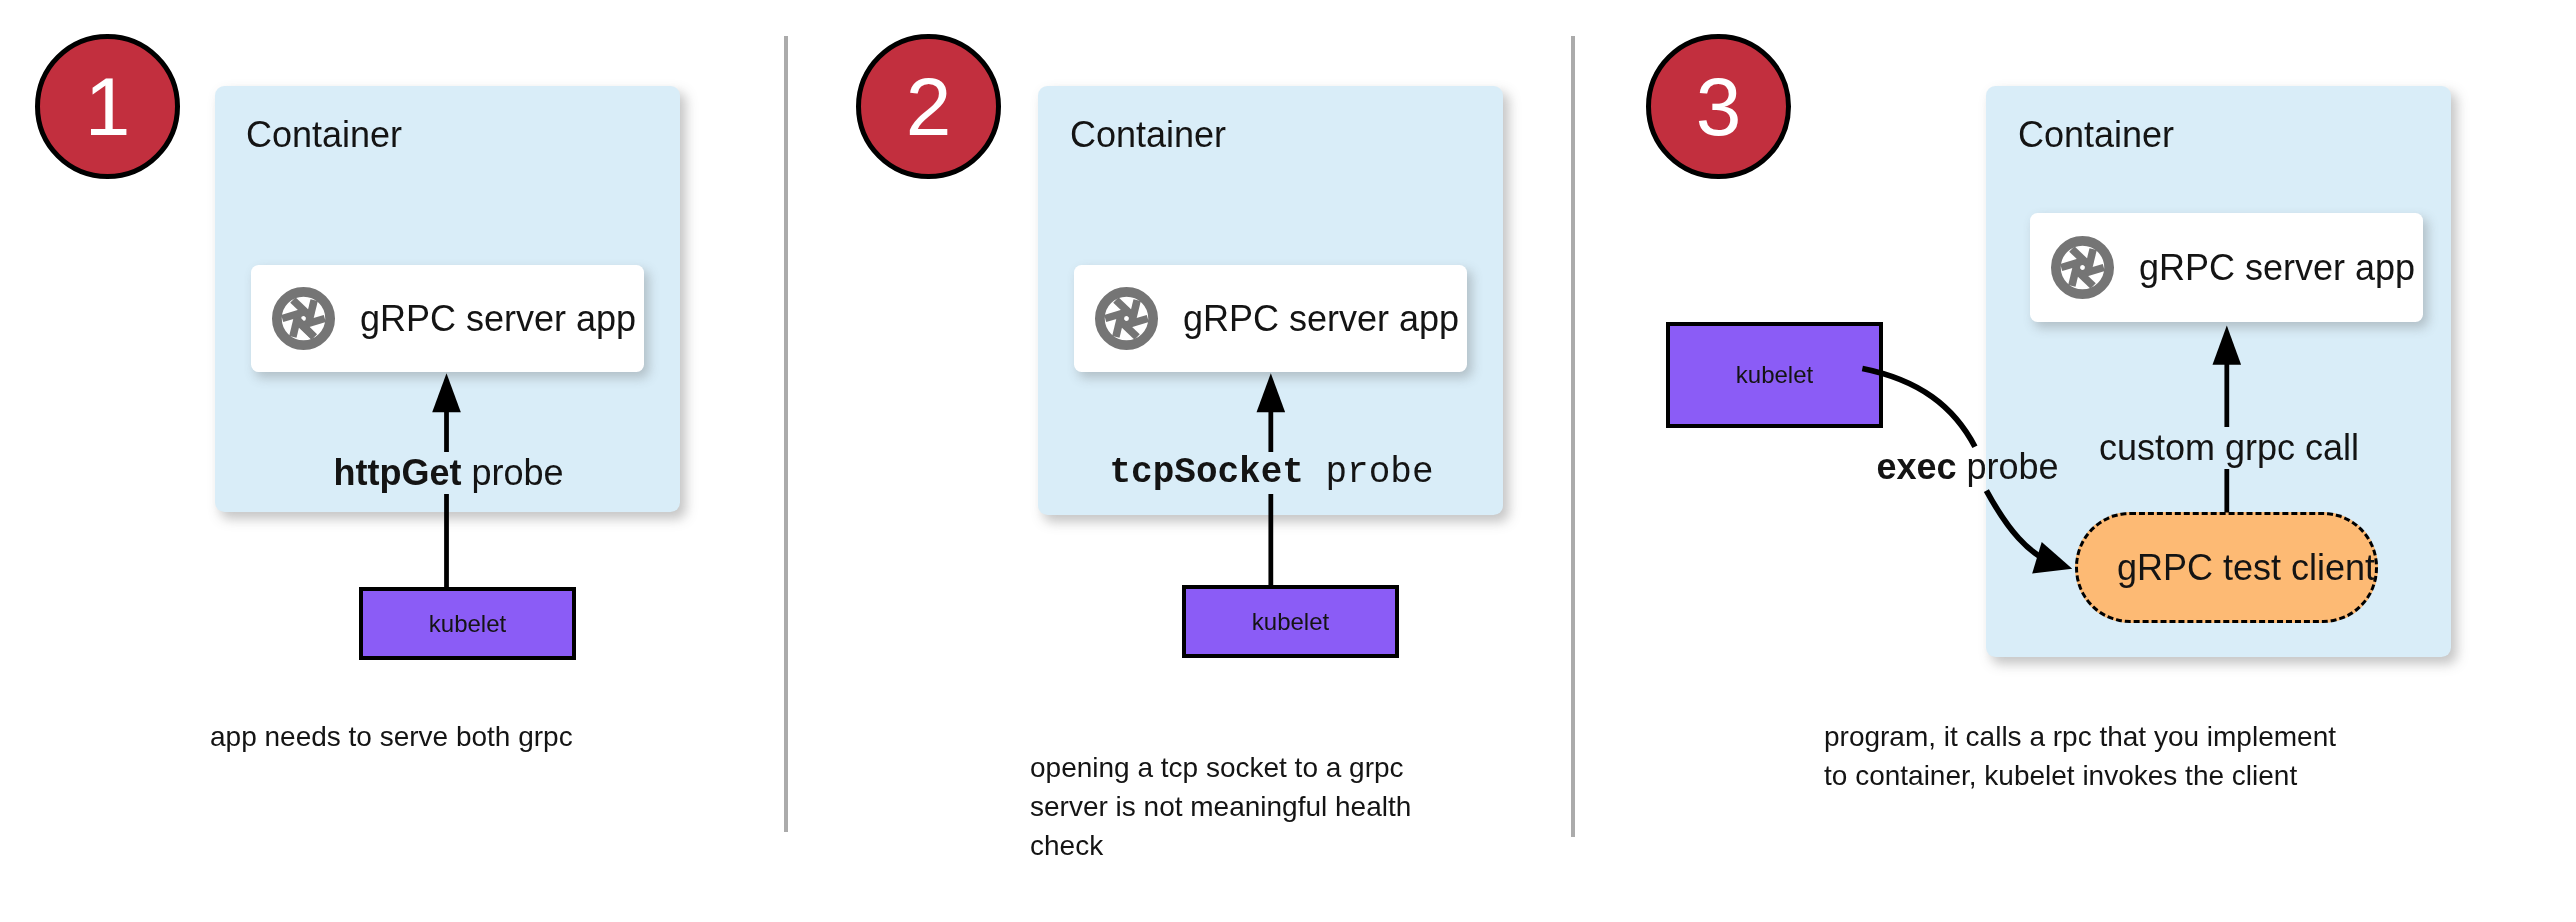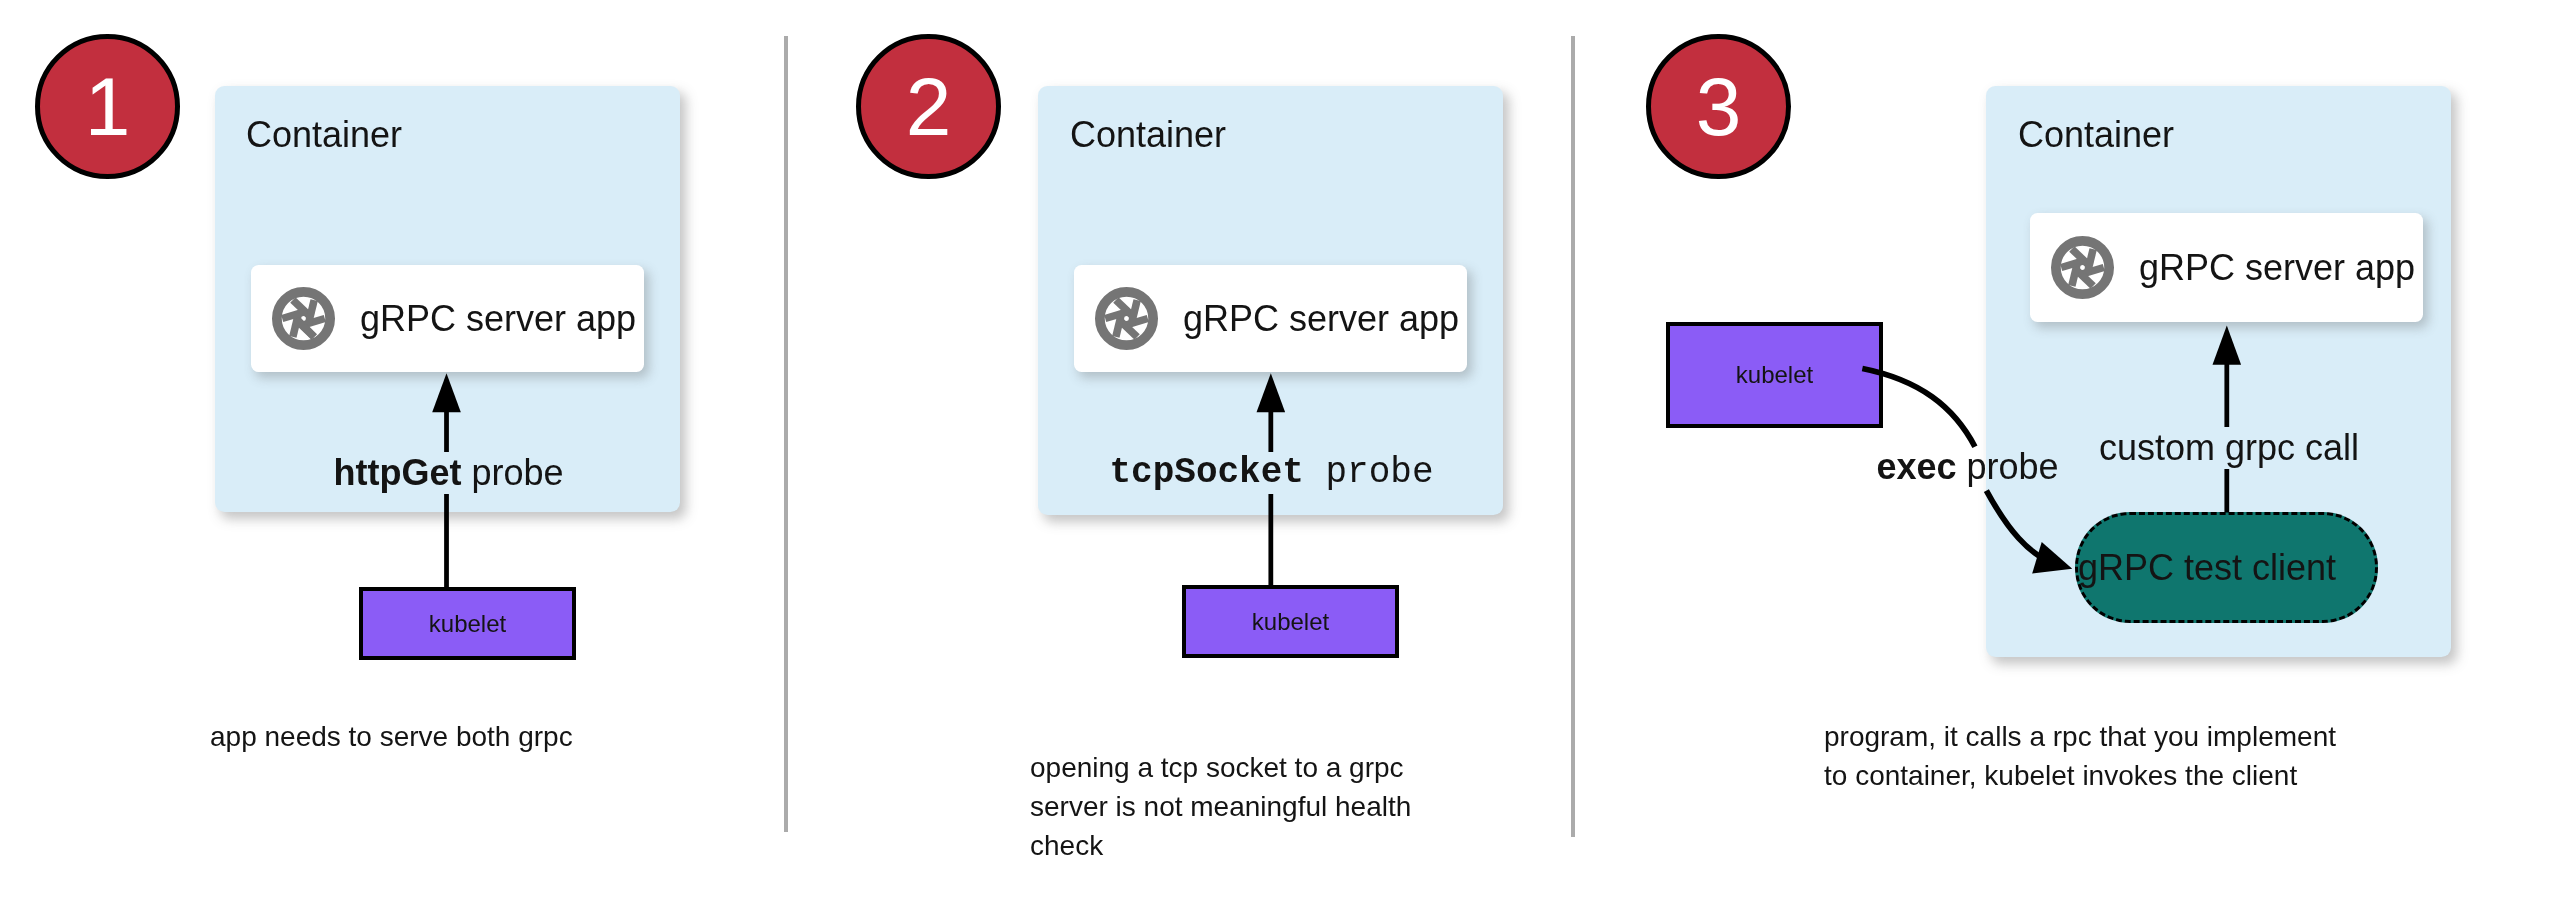--- a/index.html
+++ b/index.html
@@ -31,22 +31,22 @@
     position:absolute;background:#8b5cf6;border:4.8px solid #000;box-sizing:border-box;
     display:flex;align-items:center;justify-content:center;
     font-size:24px;z-index:3;margin-left:20px;
   }
   .probe-label{
     position:absolute;font-size:36px;line-height:42px;text-align:center;z-index:6;white-space:nowrap;
   }
   .probe-label.on-blue{background:var(--blue,#d9edf8);}
   .probe-label b{font-weight:700;}
   .client-pill{
-    position:absolute;background:#0f766e;border:3.8px dashed #000;border-radius:55px;box-sizing:border-box;
-    display:flex;align-items:center;justify-content:flex-start;font-size:36px;z-index:4;
+    position:absolute;background:#fdba74;border:3.8px dashed #000;border-radius:55px;box-sizing:border-box;
+    display:flex;align-items:center;justify-content:flex-end;font-size:36px;z-index:4;
   }
   .caption{
     position:absolute;font-size:28px;line-height:39px;z-index:2;
   }
   .divider{
     position:absolute;width:3.8px;background:var(--divider,#ababab);z-index:0;
   }
   #arrows{position:absolute;left:0;top:0;z-index:5;pointer-events:none;}
   .aperture-ring{fill:none;stroke:var(--gray,#757575);stroke-width:11;}
   .aperture-blade{stroke:var(--gray,#757575);stroke-width:8.5;stroke-linecap:butt;}

